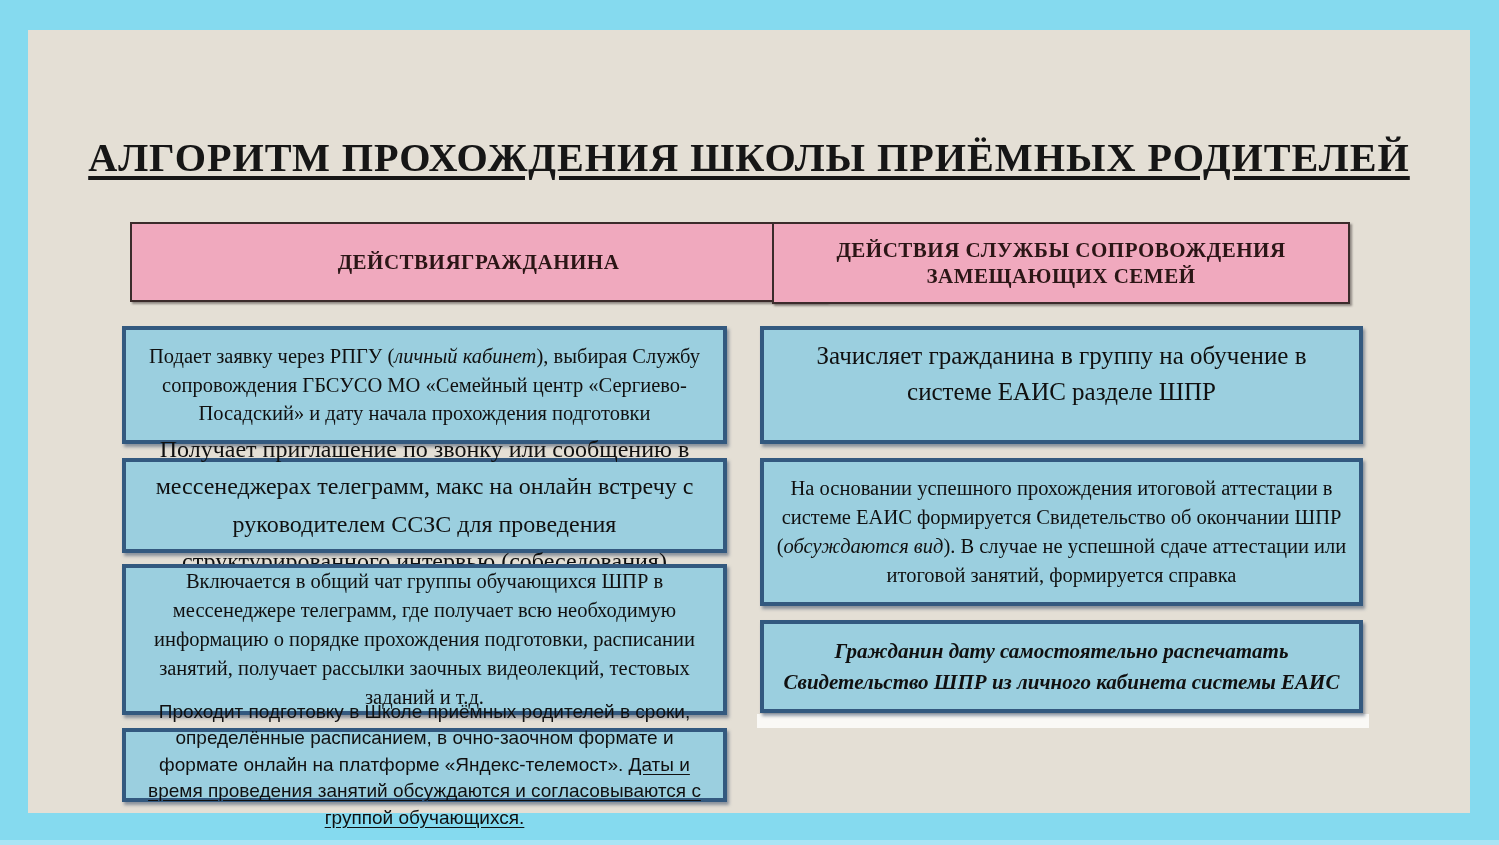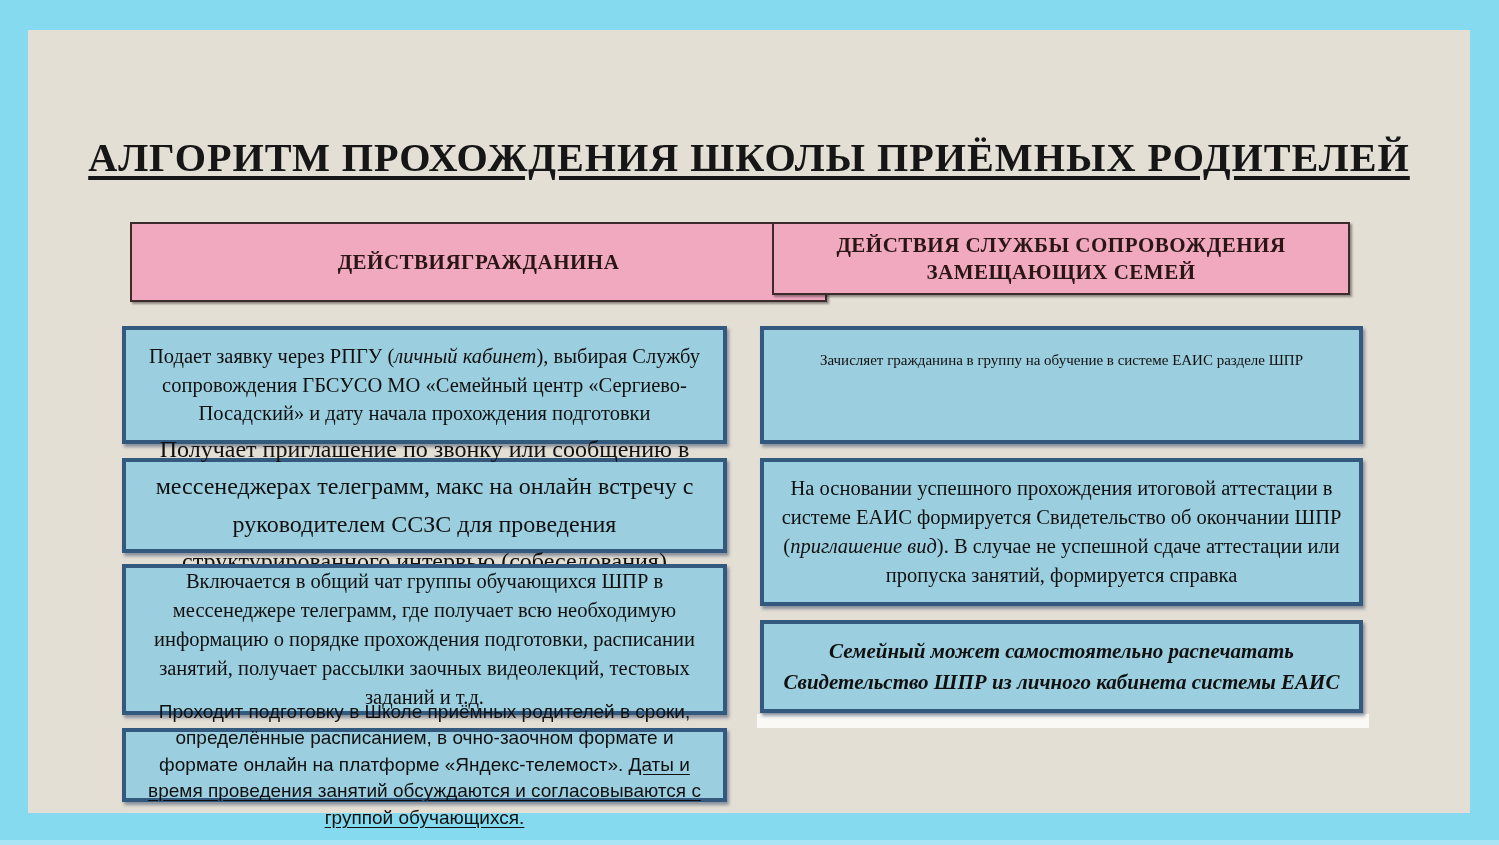--- a/index.html
+++ b/index.html
@@ -20,41 +20,41 @@
     text-underline-offset:5px;white-space:nowrap;transform:scaleX(.98);
   }
   .header{
     position:absolute;display:flex;align-items:center;justify-content:center;text-align:center;
     background:var(--header-fill);border:2px solid var(--header-border);
     box-shadow:2px 2px 2px rgba(40,30,30,.45);
     font-family:"Liberation Serif",serif;font-weight:bold;font-size:21px;line-height:1.25;
     color:#2b1616;letter-spacing:.5px;white-space:pre-line;
   }
   .header-left{left:130px;top:222px;width:697px;height:80px}
-  .header-right{left:772px;top:222px;width:578px;height:73px}
+  .header-right{left:772px;top:222px;width:578px;height:82px}
   .gap-strip{position:absolute;left:757px;top:714px;width:612px;height:14px;background:var(--gap-strip);z-index:0}
   .col{position:absolute;top:326px;display:flex;flex-direction:column;z-index:1}
   .col-left{left:122px;width:605px}
   .col-right{left:760px;width:603px}
   .step{
     position:relative;background:var(--box-fill);border:4px solid var(--box-border);
     box-shadow:2px 3px 3px rgba(50,70,100,.5);
     display:flex;align-items:center;justify-content:center;text-align:center;
     padding:2px 12px;color:var(--text);
   }
   .step-text{width:100%}
   .s1{height:118px;margin-bottom:14px}
   .s2{height:95px;margin-bottom:11px}
   .s3{height:151px;margin-bottom:13px}
   .s4{height:74px}
   .col-left  .s1{font-size:20.5px;line-height:1.4}
   .col-left  .s2{font-size:24px;line-height:1.55}
   .col-left  .s3{font-size:20.5px;line-height:1.42}
   .col-left  .s4{font-family:"Liberation Sans",sans-serif;font-size:19px;line-height:1.4;padding:2px 8px}
-  .col-right .s1{font-size:15px;line-height:1.45;align-items:flex-start;padding-top:20px}
+  .col-right .s1{font-size:25px;line-height:1.45;align-items:flex-start;padding-top:8px}
   .col-right .s2{font-size:21px;line-height:1.45}
   .col-right .s3{height:148px;margin-bottom:14px;font-size:20.5px;line-height:1.42}
   .col-right .s4{height:93px;font-size:21px;line-height:1.45;font-weight:bold;font-style:italic}
   .em{font-style:italic}
   .u{text-decoration:underline;text-underline-offset:3px}
 </style>
 </head>
 <body>
 
 <div class="slide">
@@ -83,21 +83,21 @@
       </div>
       <div class="step s4">
         <div class="step-text"><span>Проходит подготовку в Школе приёмных родителей  в сроки, определённые расписанием, в очно-заочном формате и формате онлайн на платформе «Яндекс-телемост». </span><span class="u">Даты и время проведения занятий обсуждаются и  согласовываются с группой обучающихся.</span></div>
       </div>
     </div>
   <div class="col col-right">
       <div class="step s1">
         <div class="step-text"><span>Зачисляет гражданина в группу на обучение в системе ЕАИС разделе ШПР</span></div>
       </div>
       <div class="step s3">
-        <div class="step-text"><span>На основании успешного прохождения итоговой аттестации в системе ЕАИС  формируется Свидетельство об окончании ШПР (</span><span class="em">приглашение вид</span><span>). В случае не успешной сдаче аттестации или пропуска занятий, формируется справка</span></div>
+        <div class="step-text"><span>На основании успешного прохождения итоговой аттестации в системе ЕАИС  формируется Свидетельство об окончании ШПР (</span><span class="em">обсуждаются вид</span><span>). В случае не успешной сдаче аттестации или итоговой занятий, формируется справка</span></div>
       </div>
       <div class="step s4">
-        <div class="step-text"><span>Семейный может самостоятельно распечатать Свидетельство ШПР из личного кабинета системы ЕАИС</span></div>
+        <div class="step-text"><span>Гражданин дату самостоятельно распечатать Свидетельство ШПР из личного кабинета системы ЕАИС</span></div>
       </div>
     </div>
 
   <div class="bottom-strip"></div>
 </div>
 
 </body></html>

